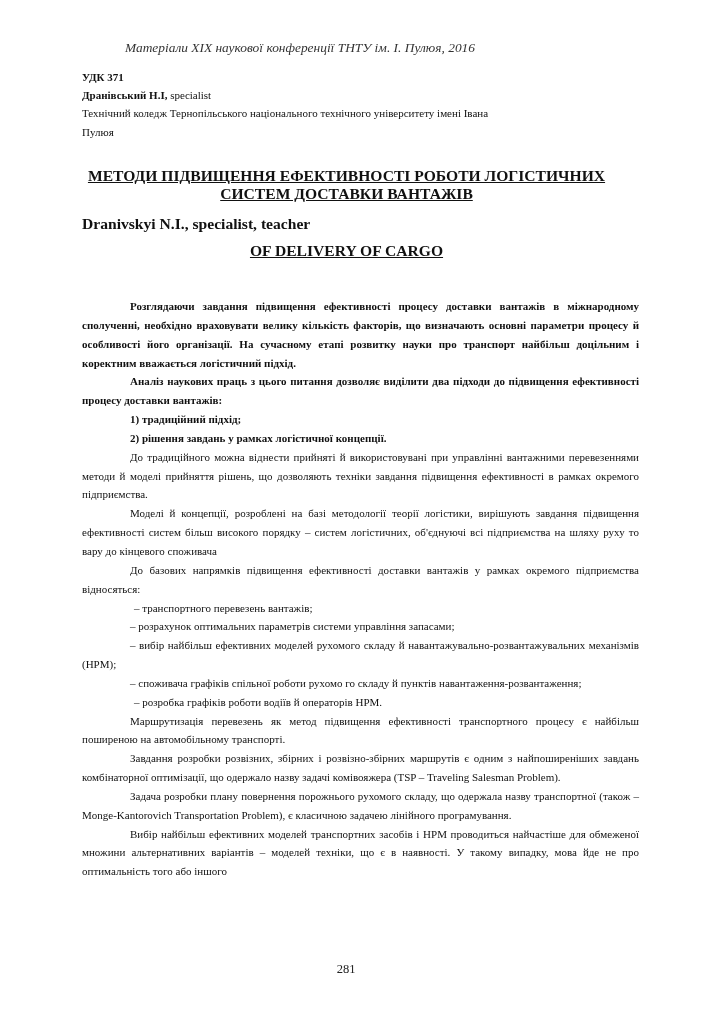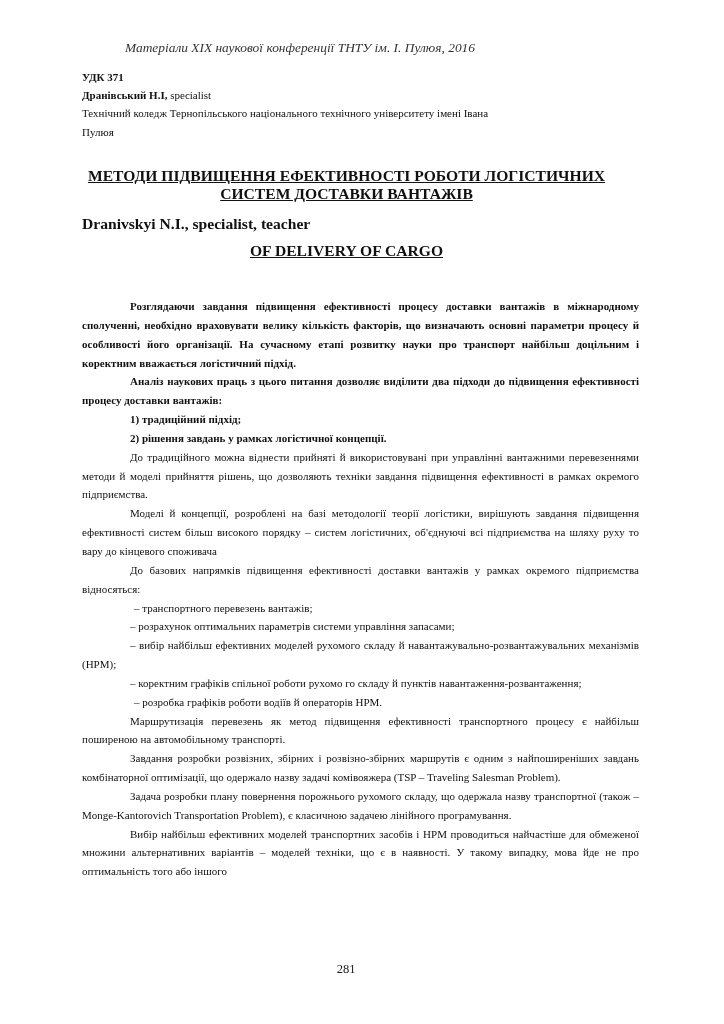--- a/index.html
+++ b/index.html
@@ -109,21 +109,21 @@
   <p class="bold">Розглядаючи завдання підвищення ефективності процесу доставки вантажів в міжнародному сполученні, необхідно враховувати велику кількість факторів, що визначають основні параметри процесу й особливості його організації. На сучасному етапі розвитку науки про транспорт найбільш доцільним і коректним вважається логістичний підхід.</p>
   <p class="bold">Аналіз наукових праць з цього питання дозволяє виділити два підходи до підвищення ефективності процесу доставки вантажів:</p>
   <p class="bold">1) традиційний підхід;</p>
   <p class="bold">2) рішення завдань у рамках логістичної концепції.</p>
   <p>До традиційного можна віднести прийняті й використовувані при управлінні вантажними перевезеннями методи й моделі прийняття рішень, що дозволяють техніки завдання підвищення ефективності в рамках окремого підприємства.</p>
   <p>Моделі й концепції, розроблені на базі методології теорії логістики, вирішують завдання підвищення ефективності систем більш високого порядку – систем логістичних, об'єднуючі всі підприємства на шляху руху то вару до кінцевого споживача</p>
   <p>До базових напрямків підвищення ефективності доставки вантажів у рамках окремого підприємства відносяться:</p>
   <p class="item-deep"> – транспортного перевезень вантажів;</p>
   <p class="item">– розрахунок оптимальних параметрів системи управління запасами;</p>
   <p class="item">– вибір найбільш ефективних моделей рухомого складу й навантажувально-розвантажувальних механізмів (НРМ);</p>
-  <p class="item">– коректним графіків спільної роботи рухомо го складу й пунктів навантаження-розвантаження;</p>
+  <p class="item">– споживача графіків спільної роботи рухомо го складу й пунктів навантаження-розвантаження;</p>
   <p class="item-deep"> – розробка графіків роботи водіїв й операторів НРМ.</p>
   <p>Маршрутизація перевезень як метод підвищення ефективності транспортного процесу є найбільш поширеною на автомобільному транспорті.</p>
   <p>Завдання розробки розвізних, збірних і розвізно-збірних маршрутів є одним з найпоширеніших завдань комбінаторної оптимізації, що одержало назву задачі комівояжера (TSP – Traveling Salesman Problem).</p>
   <p>Задача розробки плану повернення порожнього рухомого складу, що одержала назву транспортної (також – Monge-Kantorovich Transportation Problem), є класичною задачею лінійного програмування.</p>
   <p>Вибір найбільш ефективних моделей транспортних засобів і НРМ проводиться найчастіше для обмеженої множини альтернативних варіантів – моделей техніки, що є в наявності. У такому випадку, мова йде не про оптимальність того або іншого</p>
 </div>
 
 <div class="page-number">281</div>
 
 </body></html>

